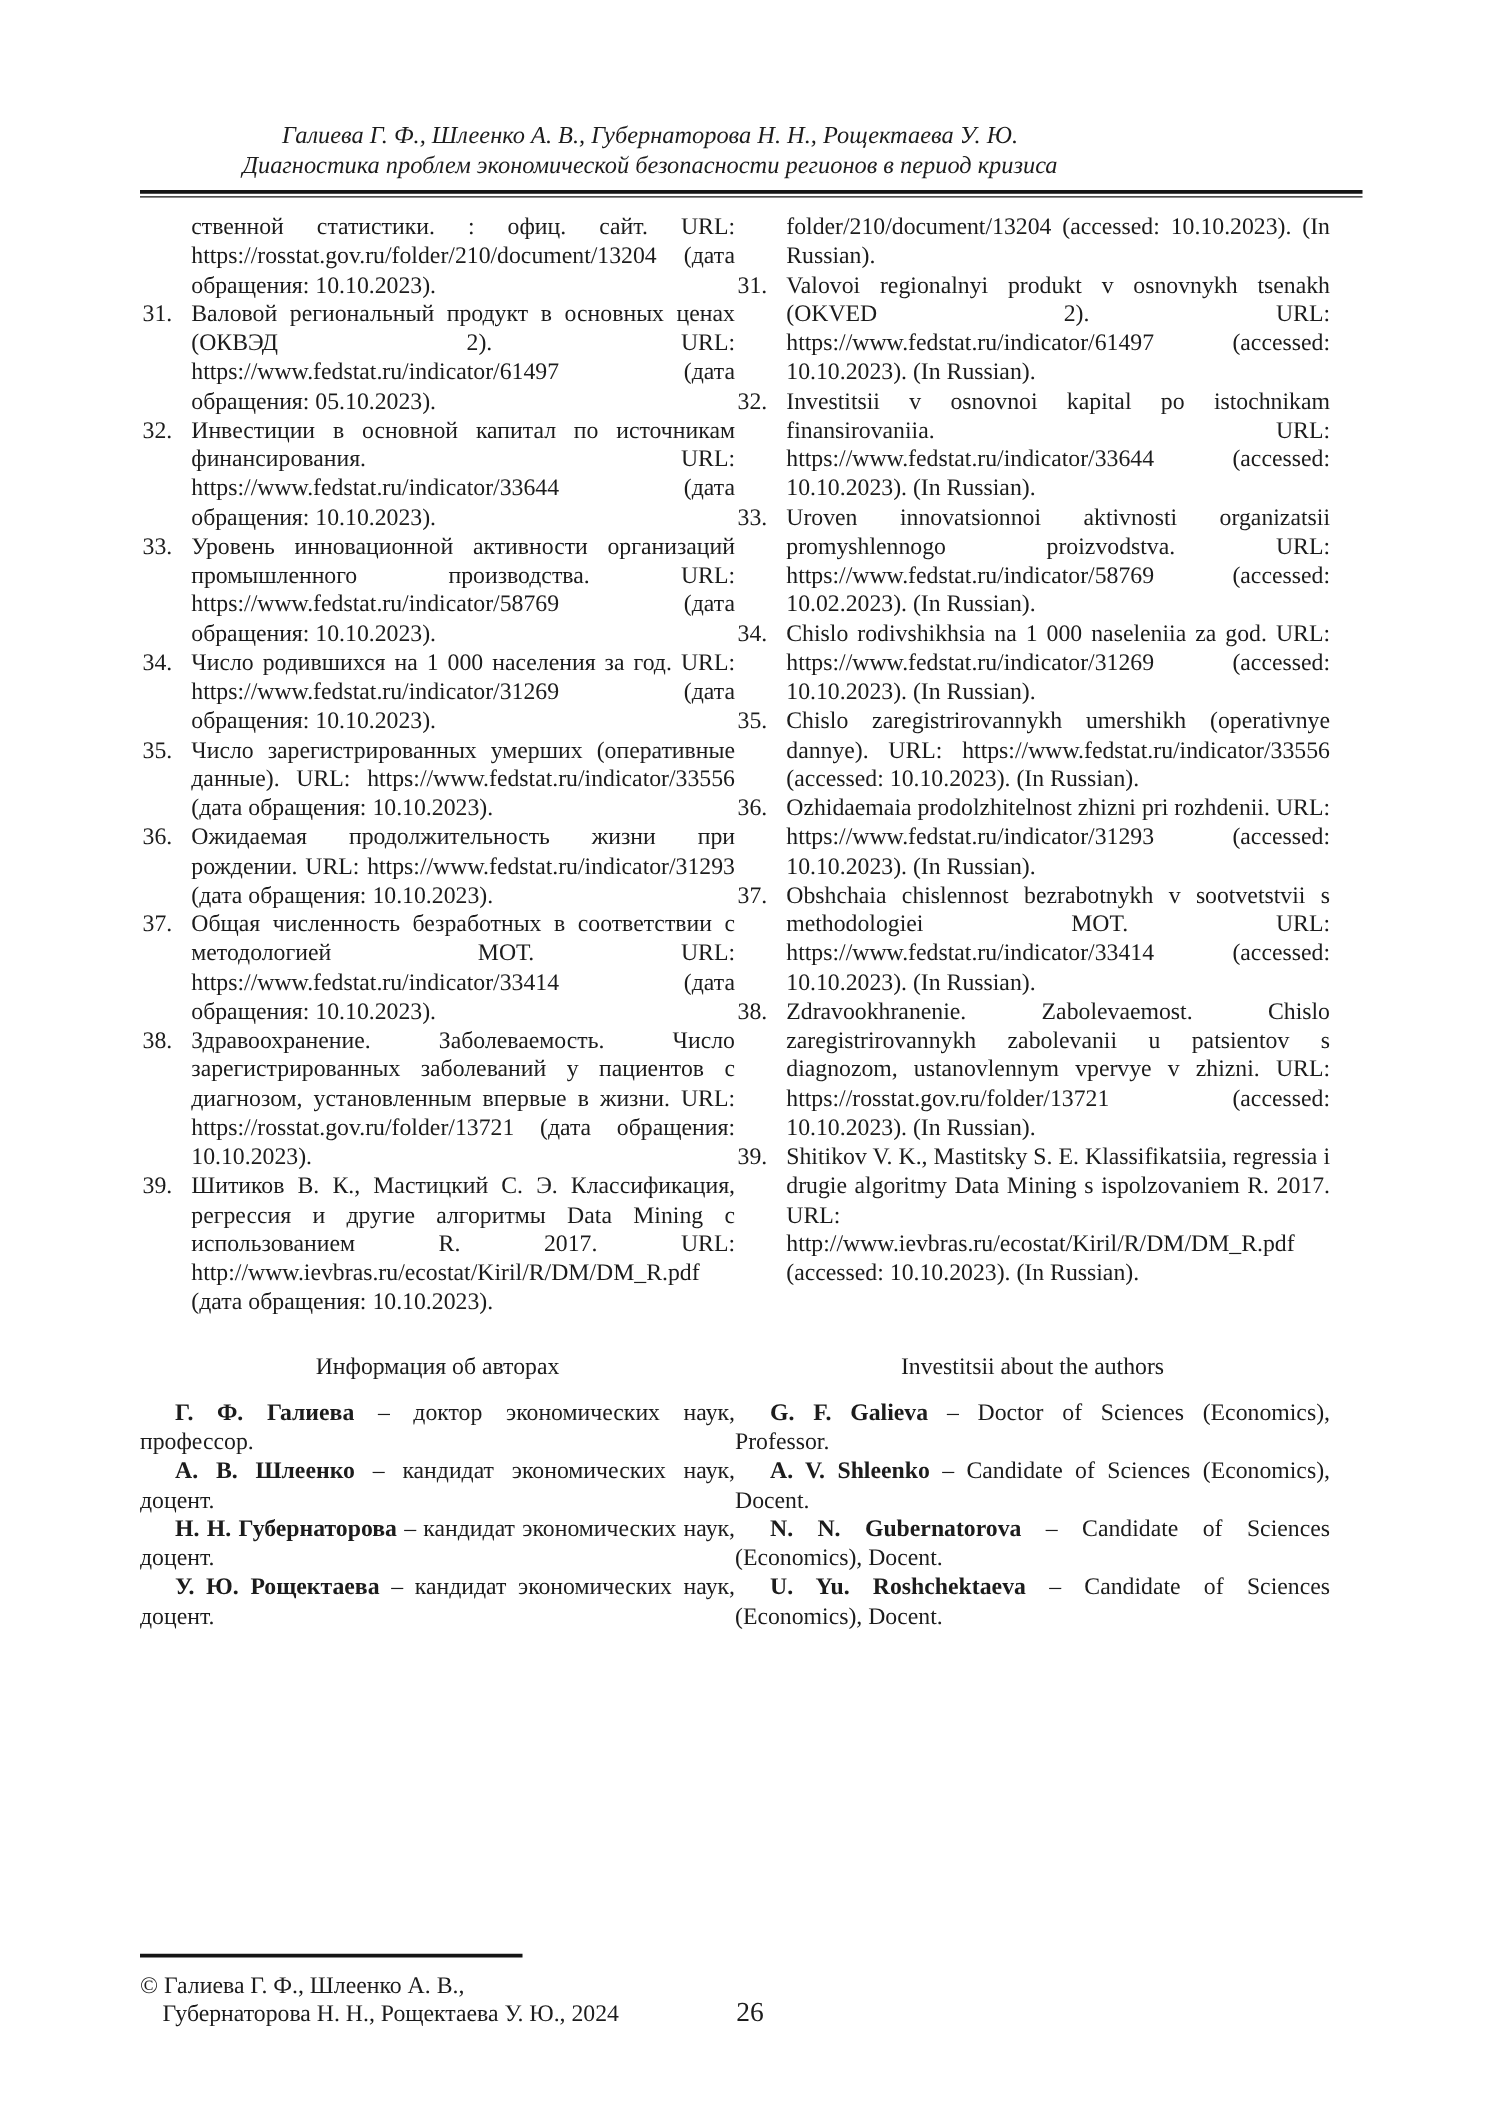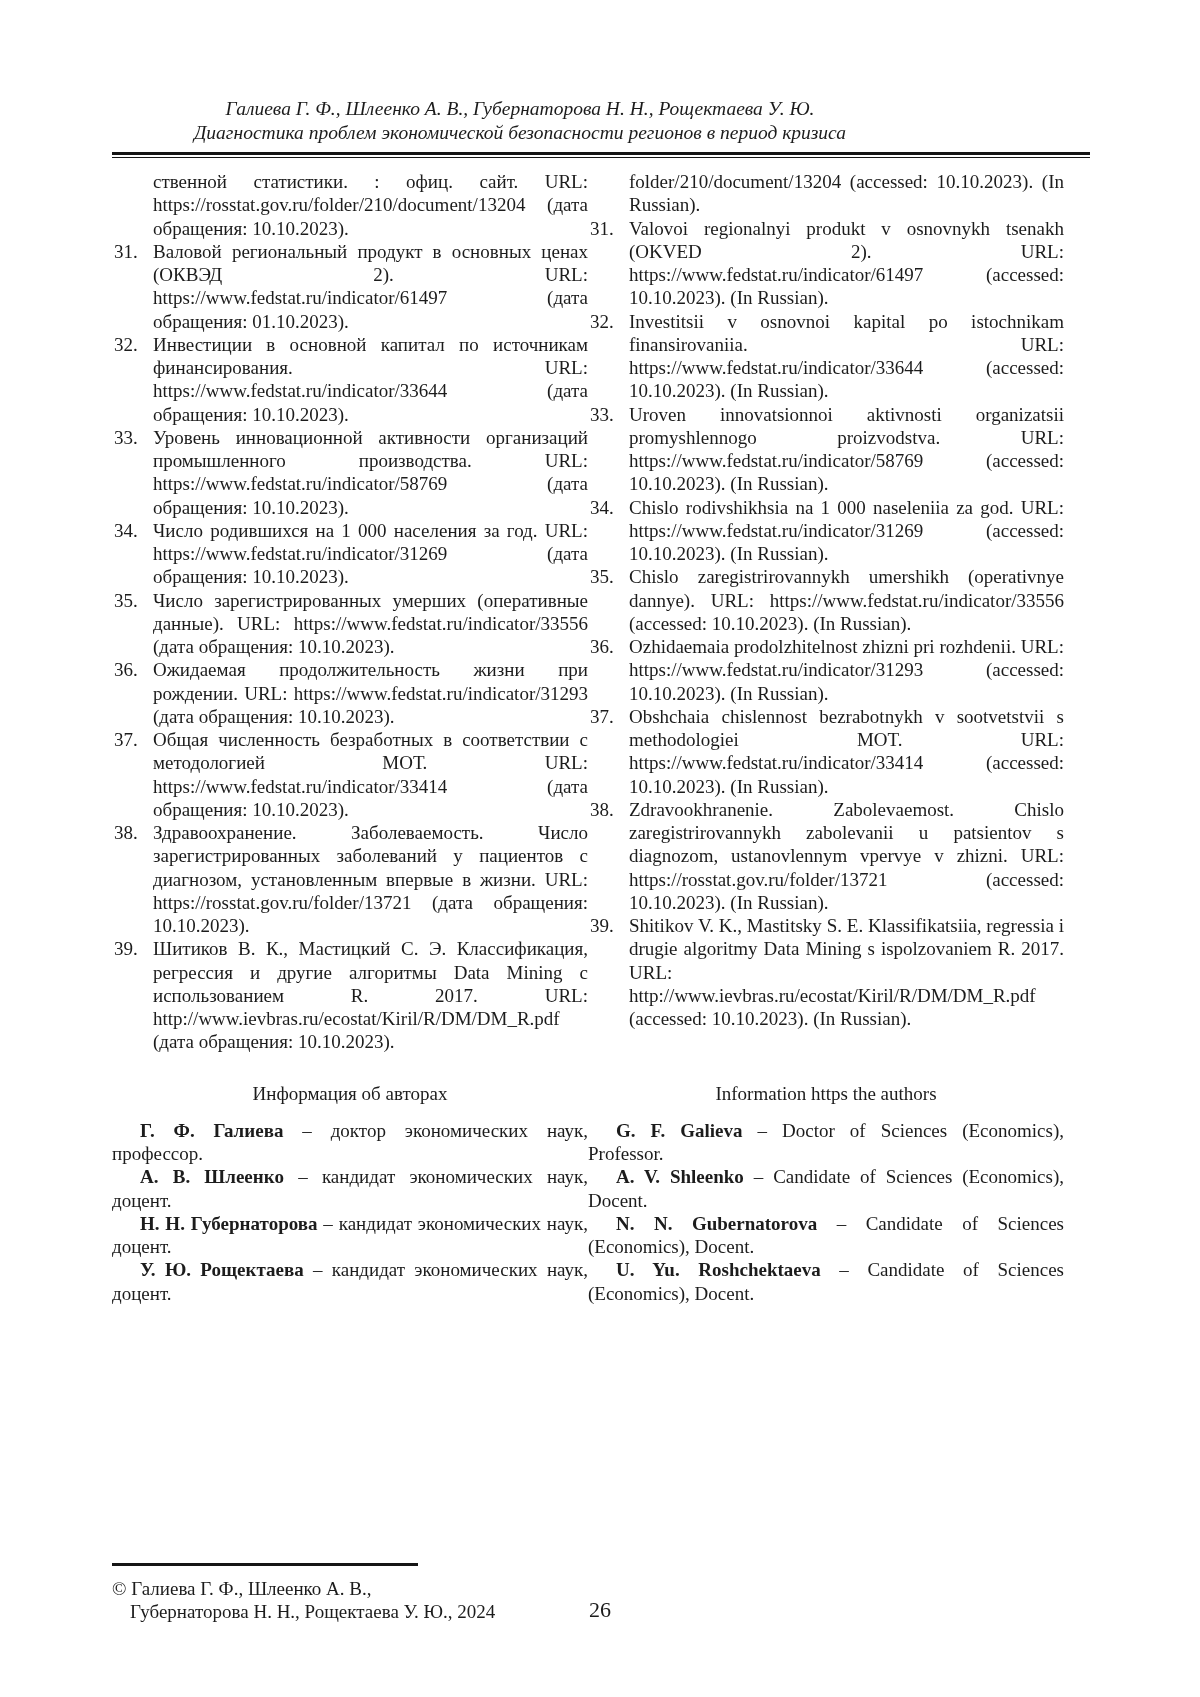--- a/index.html
+++ b/index.html
@@ -128,21 +128,21 @@
   <div class="head-rule"></div>
 
   <div class="columns">
 
     <div class="cols-row">
 
       <div class="col">
         <div class="ref-cont">ственной статистики. : офиц. сайт. URL: https://rosstat.gov.ru/folder/210/document/13204 (дата обращения: 10.10.2023).</div>
         <div class="ref-item">
           <span class="ref-num">31.</span>
-          <div class="ref-text">Валовой региональный продукт в основных ценах (ОКВЭД 2). URL: https://www.fedstat.ru/indicator/61497 (дата обращения: 01.10.2023).</div>
+          <div class="ref-text">Валовой региональный продукт в основных ценах (ОКВЭД 2). URL: https://www.fedstat.ru/indicator/61497 (дата обращения: 05.10.2023).</div>
         </div>
         <div class="ref-item">
           <span class="ref-num">32.</span>
           <div class="ref-text">Инвестиции в основной капитал по источникам финансирования. URL: https://www.fedstat.ru/indicator/33644 (дата обращения: 10.10.2023).</div>
         </div>
         <div class="ref-item">
           <span class="ref-num">33.</span>
           <div class="ref-text">Уровень инновационной активности организаций промышленного производства. URL: https://www.fedstat.ru/indicator/58769 (дата обращения: 10.10.2023).</div>
         </div>
         <div class="ref-item">
@@ -176,21 +176,21 @@
         <div class="ref-item">
           <span class="ref-num">31.</span>
           <div class="ref-text">Valovoi regionalnyi produkt v osnovnykh tsenakh (OKVED 2). URL: https://www.fedstat.ru/indicator/61497 (accessed: 10.10.2023). (In Russian).</div>
         </div>
         <div class="ref-item">
           <span class="ref-num">32.</span>
           <div class="ref-text">Investitsii v osnovnoi kapital po istochnikam finansirovaniia. URL: https://www.fedstat.ru/indicator/33644 (accessed: 10.10.2023). (In Russian).</div>
         </div>
         <div class="ref-item">
           <span class="ref-num">33.</span>
-          <div class="ref-text">Uroven innovatsionnoi aktivnosti organizatsii promyshlennogo proizvodstva. URL: https://www.fedstat.ru/indicator/58769 (accessed: 10.10.2023). (In Russian).</div>
+          <div class="ref-text">Uroven innovatsionnoi aktivnosti organizatsii promyshlennogo proizvodstva. URL: https://www.fedstat.ru/indicator/58769 (accessed: 10.02.2023). (In Russian).</div>
         </div>
         <div class="ref-item">
           <span class="ref-num">34.</span>
           <div class="ref-text">Chislo rodivshikhsia na 1 000 naseleniia za god. URL: https://www.fedstat.ru/indicator/31269 (accessed: 10.10.2023). (In Russian).</div>
         </div>
         <div class="ref-item">
           <span class="ref-num">35.</span>
           <div class="ref-text">Chislo zaregistrirovannykh umershikh (operativnye dannye). URL: https://www.fedstat.ru/indicator/33556 (accessed: 10.10.2023). (In Russian).</div>
         </div>
         <div class="ref-item">
@@ -229,21 +229,21 @@
           <b>Н. Н. Губернаторова</b>
           <span>– кандидат экономических наук, доцент.</span>
         </p>
         <p class="author-entry">
           <b>У. Ю. Рощектаева</b>
           <span>– кандидат экономических наук, доцент.</span>
         </p>
       </div>
 
       <div class="col">
-        <h3 class="authors-heading">Information https the authors</h3>
+        <h3 class="authors-heading">Investitsii about the authors</h3>
         <p class="author-entry">
           <b>G. F. Galieva</b>
           <span>– Doctor of Sciences (Economics), Professor.</span>
         </p>
         <p class="author-entry">
           <b>A. V. Shleenko</b>
           <span>– Candidate of Sciences (Economics), Docent.</span>
         </p>
         <p class="author-entry">
           <b>N. N. Gubernatorova</b>

